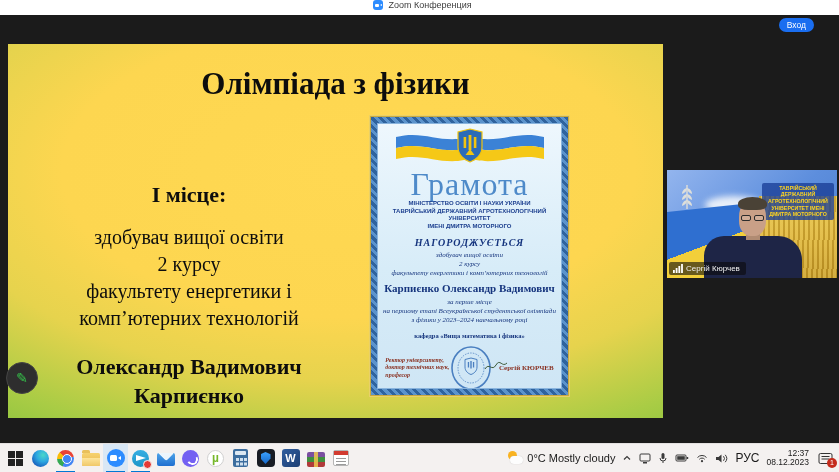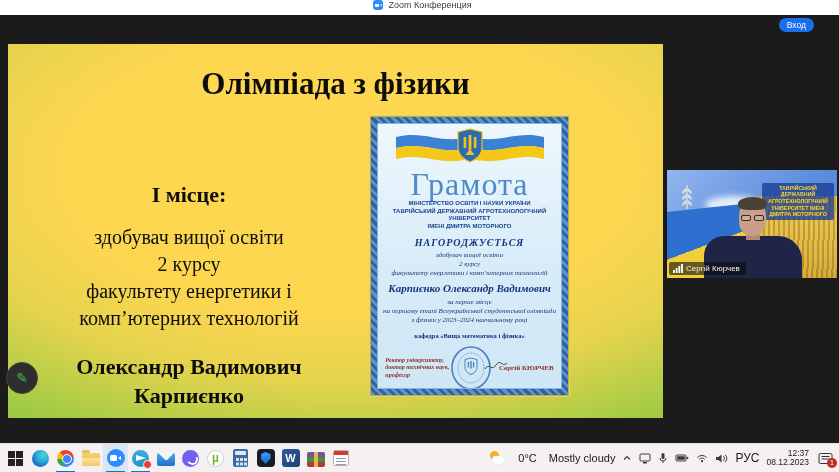--- a/index.html
+++ b/index.html
@@ -51,21 +51,21 @@
   .cert-inner { width:100%; height:100%; background:linear-gradient(180deg,#eef7fd 0%,#d7ecf8 55%,#cfe6f5 100%);
                 border:1px solid #8ab4dd; display:flex; flex-direction:column; align-items:center;
                 font-family:"Liberation Serif", serif; color:#16357e; overflow:hidden; }
   .ribbon { margin-top:3px; flex:0 0 auto; }
   .cert-title { font-size:32px; line-height:26px; color:#4e8ac9; letter-spacing:1px; margin-top:-2px; }
   .ministry { margin-top:3px; text-align:center; font-family:"Liberation Sans",sans-serif; }
   .ministry div { font-size:6px; line-height:7.5px; font-weight:bold; color:#1c3f8f; }
   .award-heading { margin-top:7px; font-size:10px; font-weight:bold; font-style:italic; letter-spacing:1px; }
   .cert-sm { font-size:7px; font-style:italic; line-height:9px; text-align:center; }
   .recipient-block { margin-top:3px; }
-  .recipient-name { margin-top:4px; font-size:11px; font-weight:bold; font-style:italic; }
+  .recipient-name { margin-top:4px; font-size:11px; font-weight:bold; }
   .reason-block { margin-top:4px; }
   .department { margin-top:7px; font-size:6.5px; font-weight:bold; text-align:center; }
   .sig-row { margin-top:5px; width:92%; display:flex; align-items:center; justify-content:space-between; }
   .signer-titles div { font-size:6px; line-height:7.5px; font-weight:bold; font-style:italic; color:#8a3324; }
   .signer-name { font-size:7px; font-weight:bold; color:#8a3324; white-space:nowrap; }
   .seal-wrap { position:relative; width:46px; height:48px; margin-left:-6px; }
 
   
   .video-tile { position:absolute; left:667px; top:155px; width:170px; height:108px; background:#333; overflow:hidden; cursor:pointer; }
   .v-sky { position:absolute; inset:0; background:linear-gradient(135deg,#93b5ee 0%,#5d8edd 55%,#4a7ccd 100%); }
@@ -143,21 +143,21 @@
   .ic-winrar { width:18px; height:15px; border-radius:2px; margin-top:2px;
                background:linear-gradient(180deg,#7a4fa0 0 34%,#3f8f3f 34% 67%,#b03a3a 67% 100%); }
   .ic-winrar::before { content:""; position:absolute; left:7px; top:0; width:4px; height:15px; background:rgba(240,200,80,.85); }
   .ic-calendar { width:16px; height:16px; background:#fff; border:1px solid #b5b5b5; border-radius:2px; }
   .ic-calendar::before { content:""; position:absolute; left:0; top:0; width:14px; height:4px; background:#d23b30; }
   .ic-calendar::after { content:""; position:absolute; left:2px; top:6.5px; width:10px; height:1.5px; background:#9a9a9a;
                         box-shadow:0 3px #9a9a9a, 0 6px #9a9a9a; }
 
   
   .tray { margin-left:auto; display:flex; align-items:center; gap:7px; padding-right:6px; height:29px; }
-  .weather { display:flex; align-items:center; gap:12px; cursor:pointer; }
+  .weather { display:flex; align-items:center; gap:3px; cursor:pointer; }
   .weather-icon { position:relative; width:17px; height:14px; }
   .weather-icon::before { content:""; position:absolute; left:1px; top:0; width:9px; height:9px; border-radius:50%; background:#f9b321; }
   .weather-icon::after { content:""; position:absolute; left:3px; top:5px; width:13px; height:8px; border-radius:5px; background:#fdfdfd; box-shadow:0 0 1px #bbb; }
   .weather-text { font-size:11px; color:#1a1a1a; white-space:nowrap; }
   .tray-ic { display:flex; align-items:center; justify-content:center; cursor:pointer; }
   .lang { font-size:12px; color:#1a1a1a; cursor:pointer; }
   .clock { text-align:right; font-size:8.5px; line-height:9.5px; color:#1a1a1a; cursor:pointer; }
   .notif { position:relative; cursor:pointer; margin-left:2px; }
   .notif-badge { position:absolute; right:-4px; bottom:-3px; min-width:10px; height:10px; border-radius:5px; background:#c42b1c;
                  color:#fff; font-size:7px; display:flex; align-items:center; justify-content:center; padding:0 1px; }

